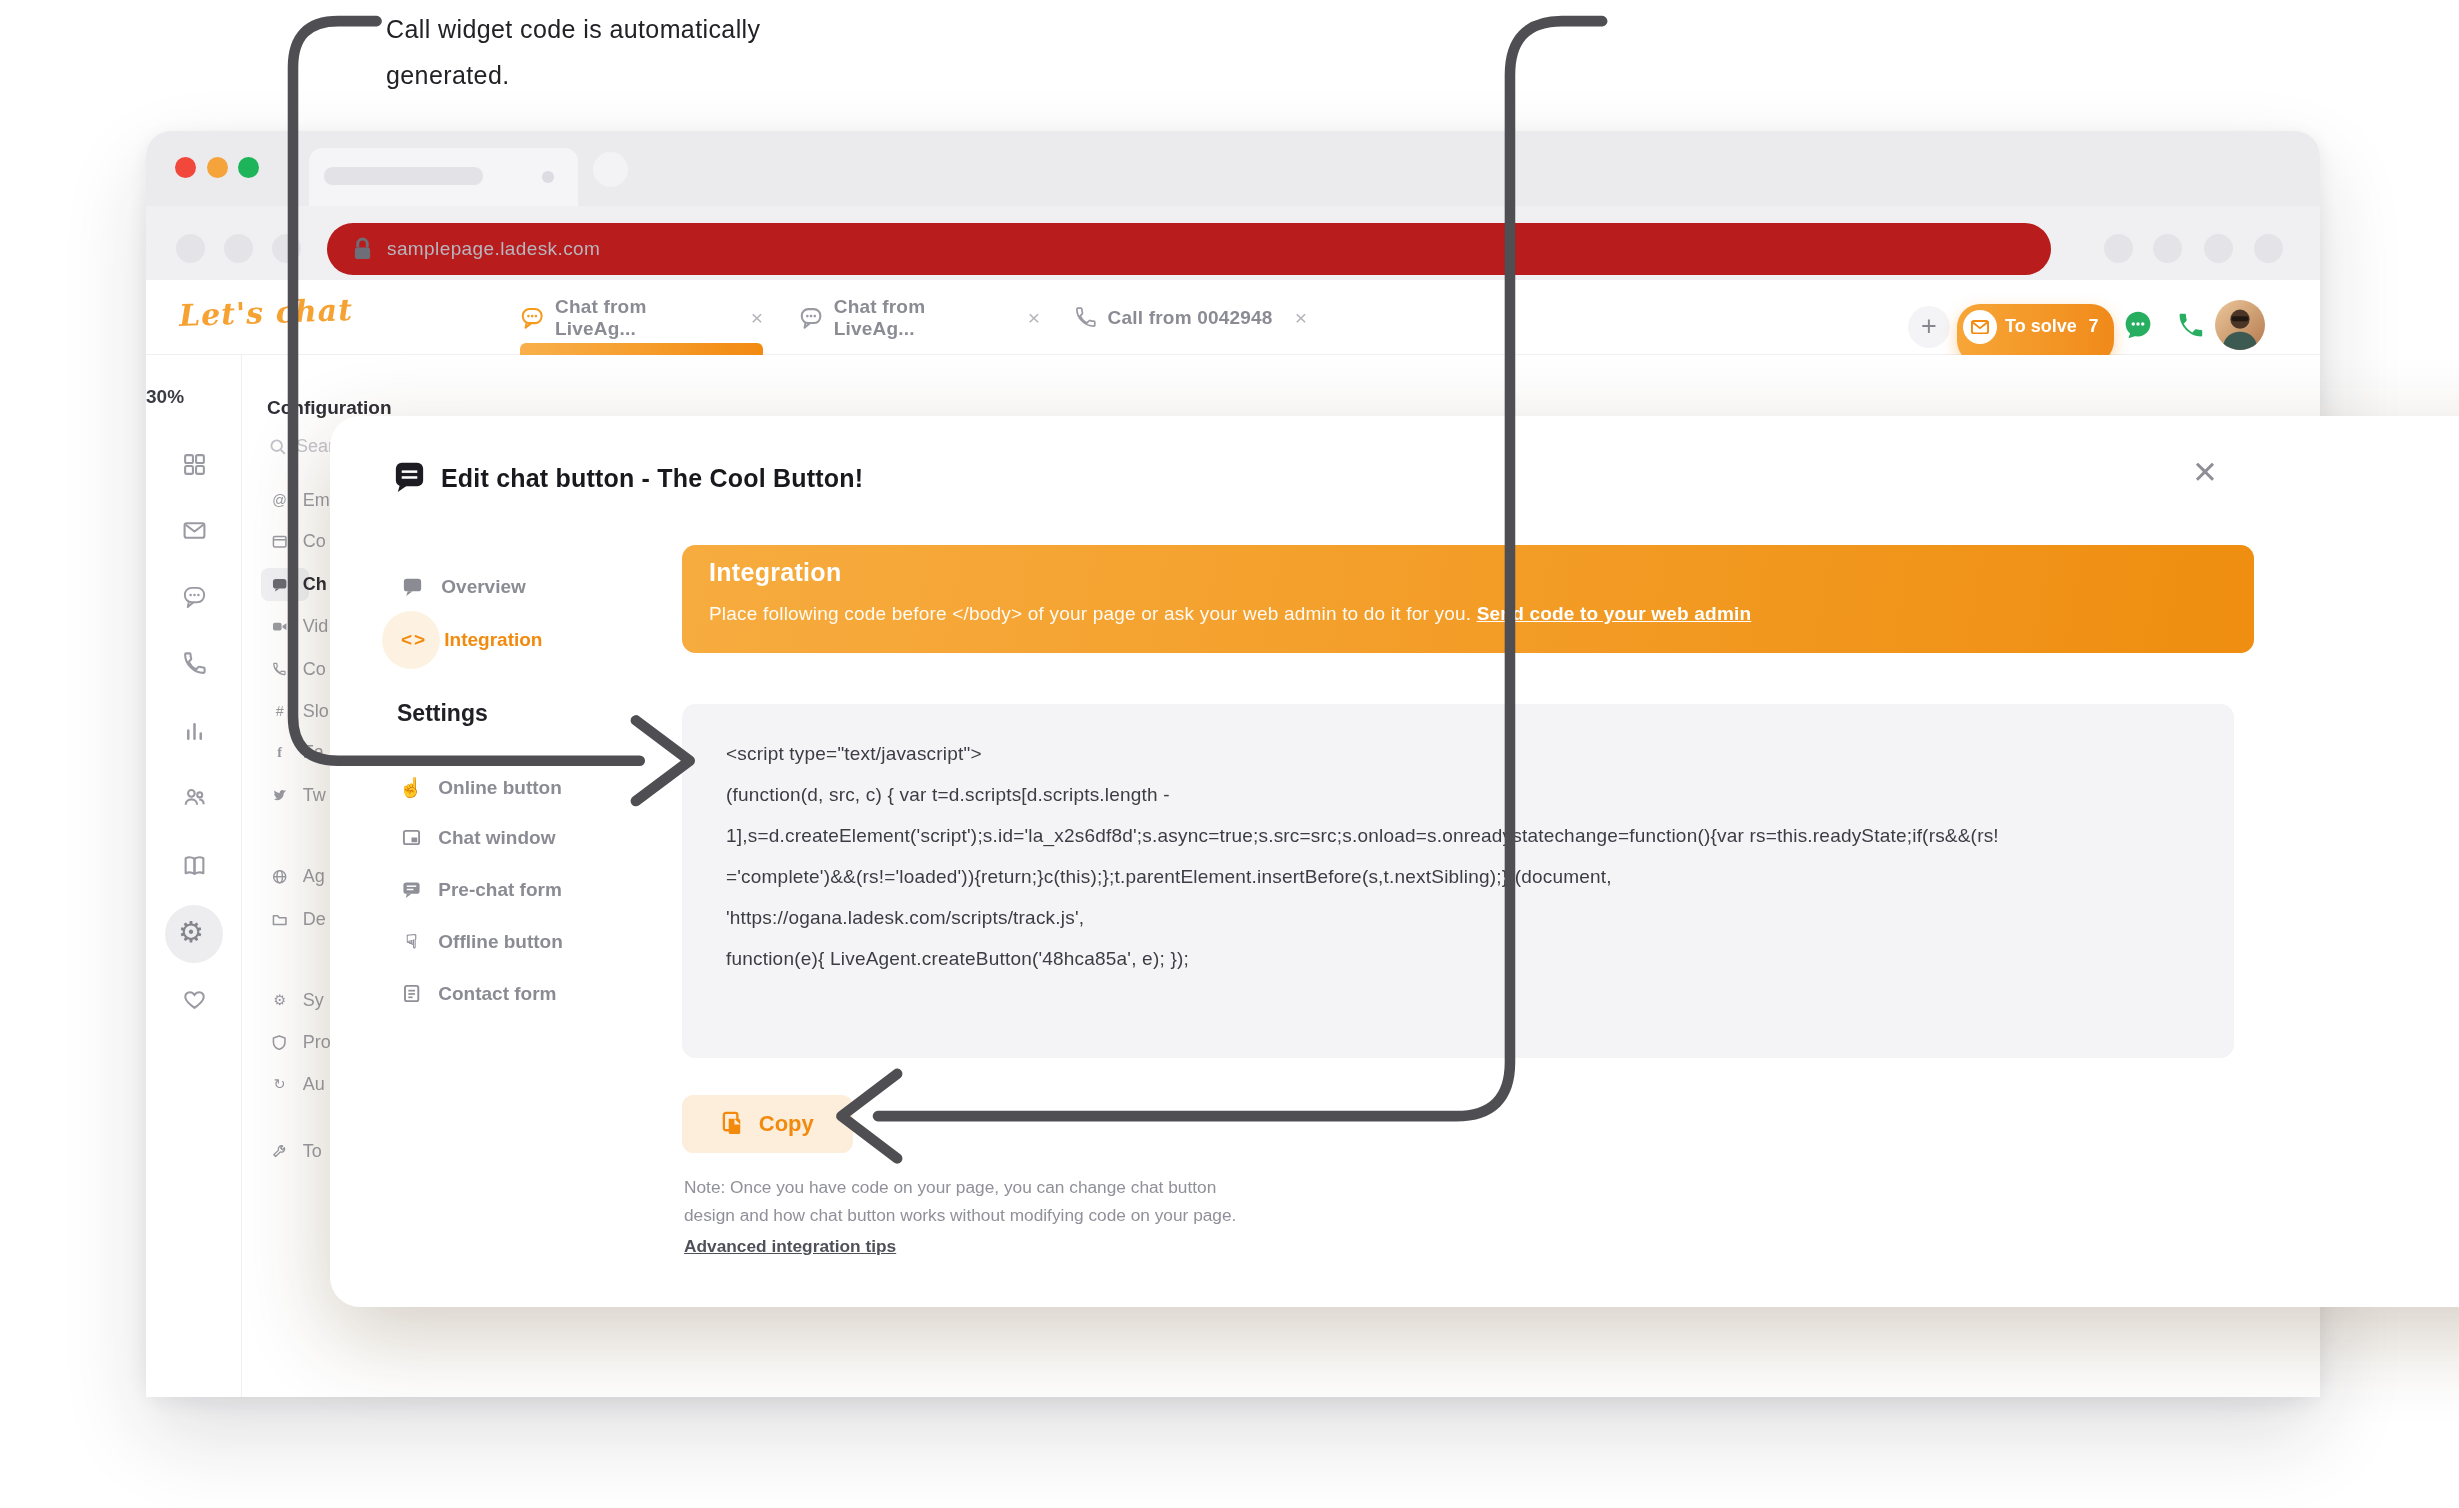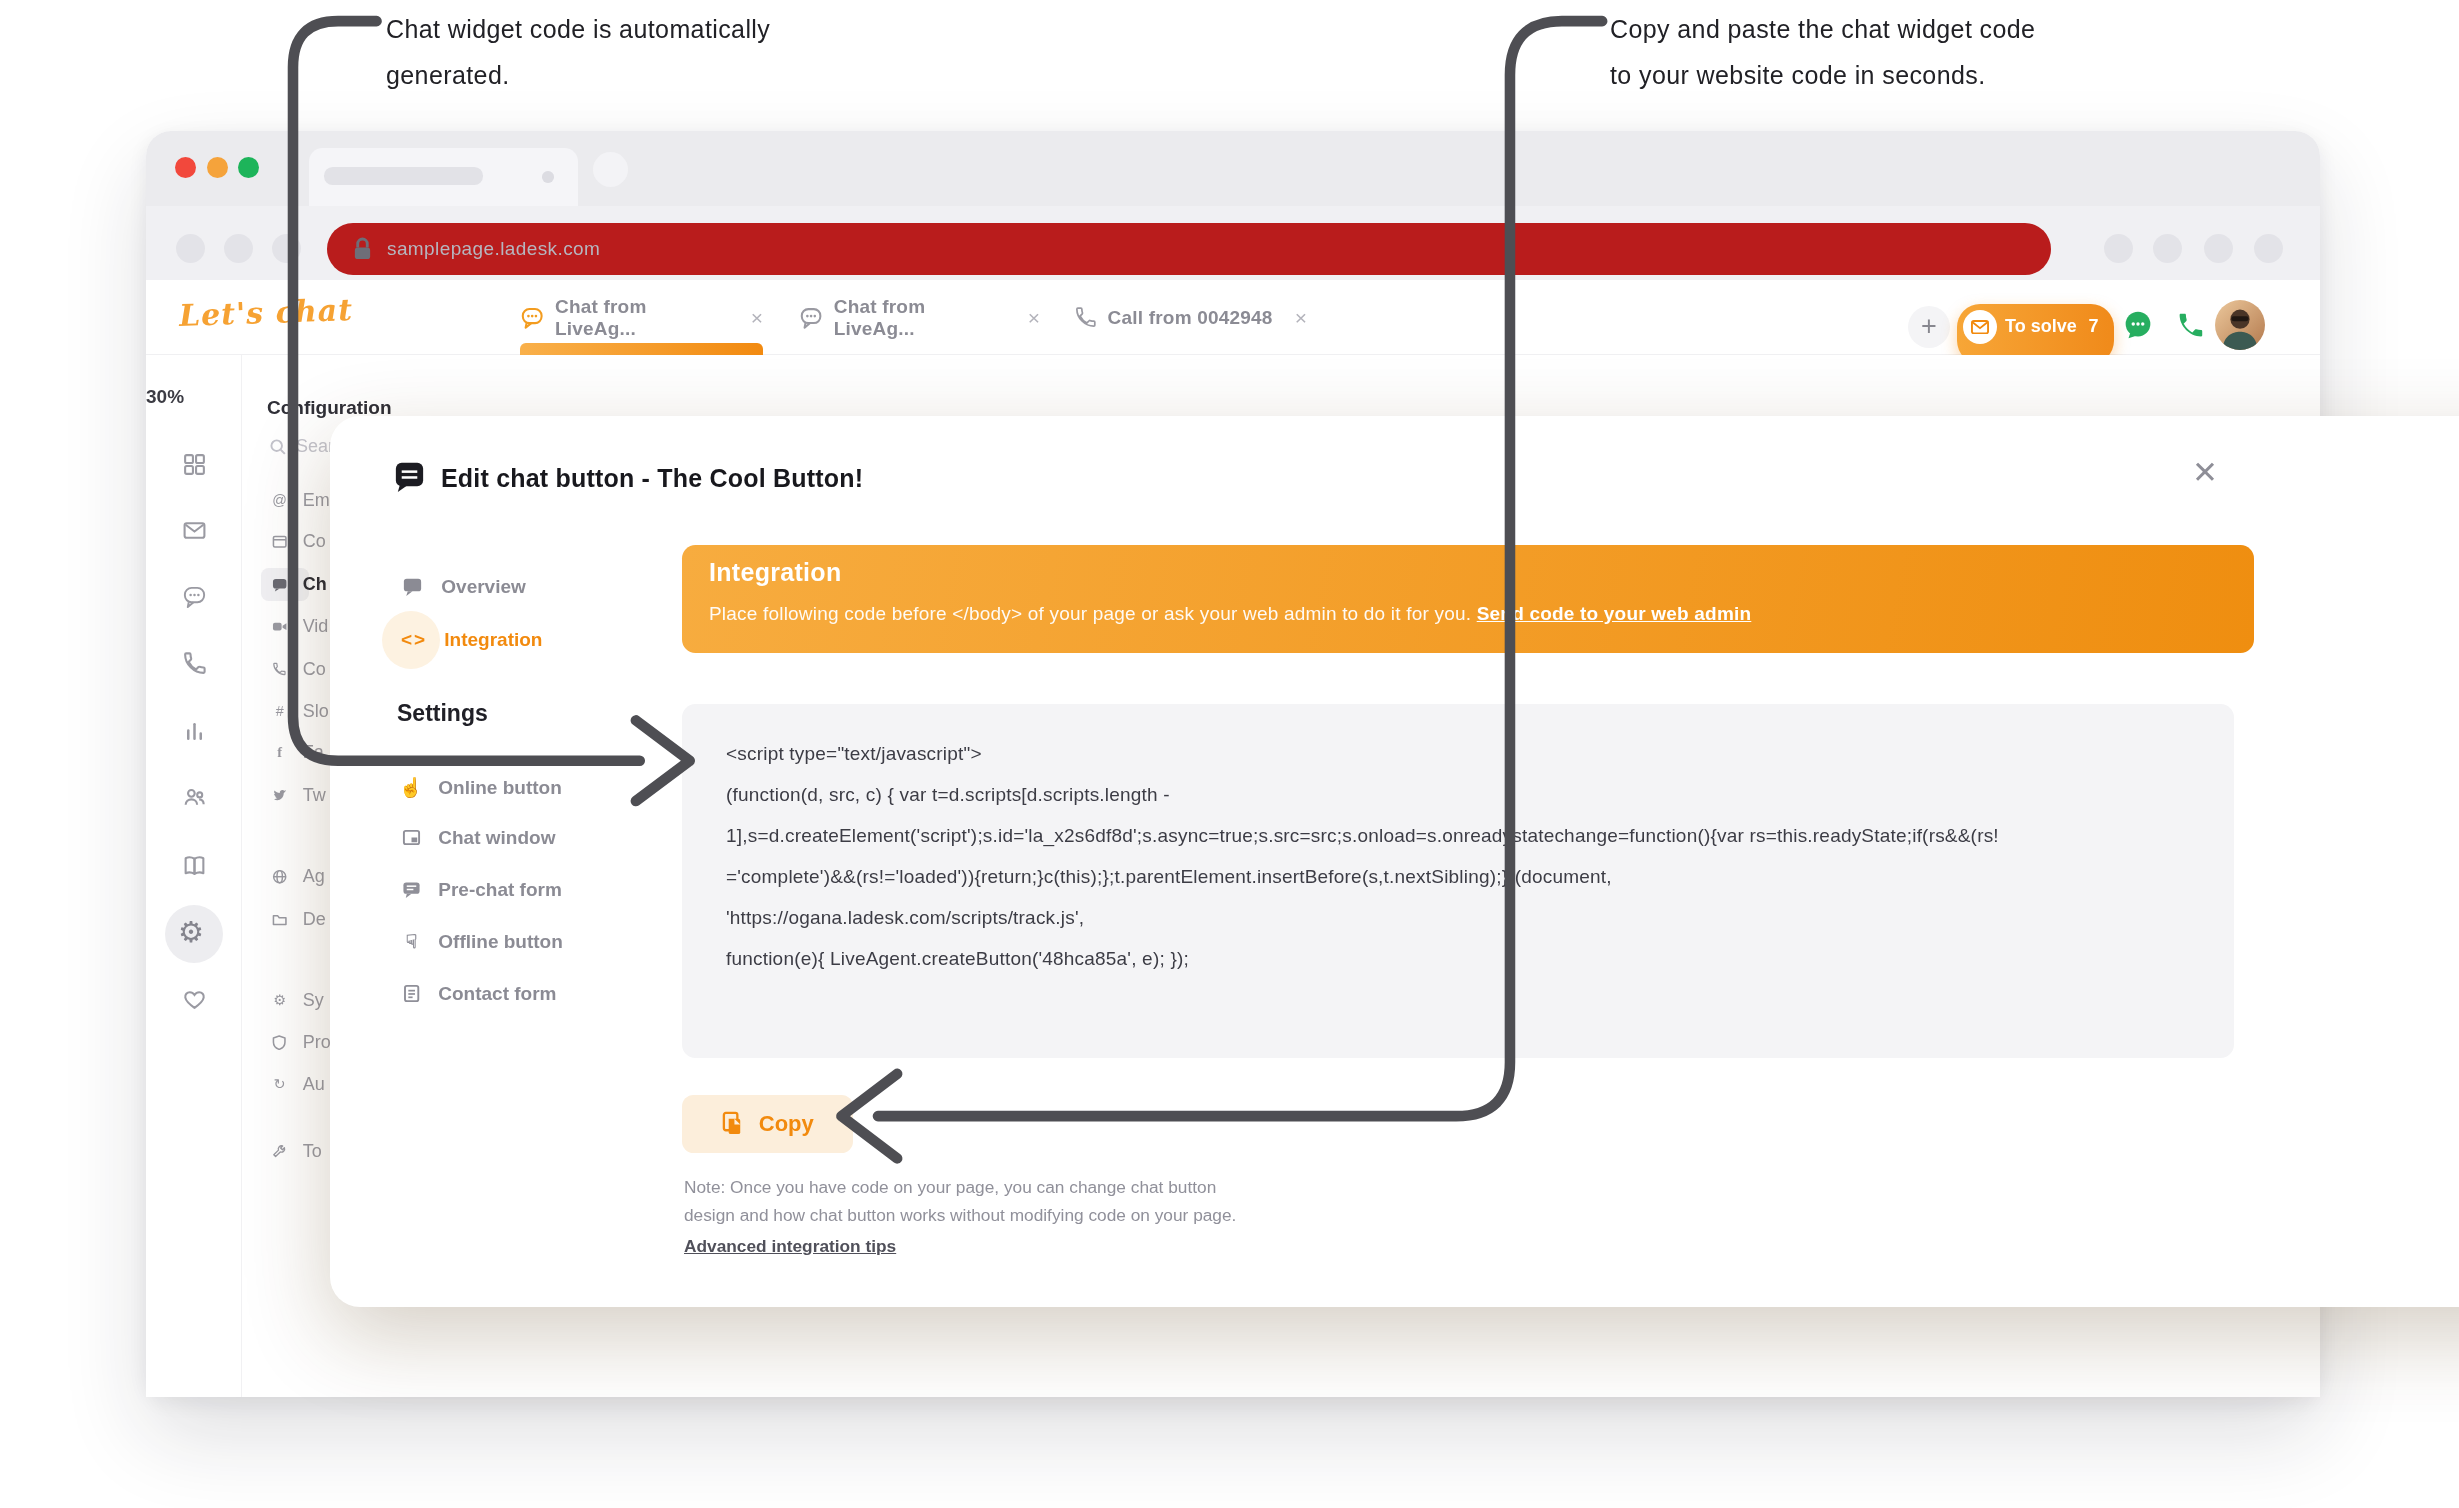--- a/index.html
+++ b/index.html
@@ -98,26 +98,22 @@
   .copy-btn span { color:#F28A0E; font-size:22px; font-weight:700;text-align:center; }
   .note { position:absolute; left:354px; top:757px; font-size:17.3px; color:#90909a; line-height:28px; }
   .adv { margin-top:2.9px; font-weight:700; color:#50505a; text-decoration:underline; }
 </style>
 </head>
 <body>
 
 <div id="page">
 
   <div class="ann ann-left">
-    <div>Chat widget code is automatically</div>
+    <div>Call widget code is automatically</div>
     <div>generated.</div>
-  </div>
-  <div class="ann ann-right">
-    <div>Copy and paste the chat widget code</div>
-    <div>to your website code in seconds.</div>
   </div>
 
   <div class="browser">
 
     <div class="chrome-top">
       <div class="tl tl-red"></div>
       <div class="tl tl-yel"></div>
       <div class="tl tl-grn"></div>
       <div class="btab">
         <div class="btab-skel"></div>

